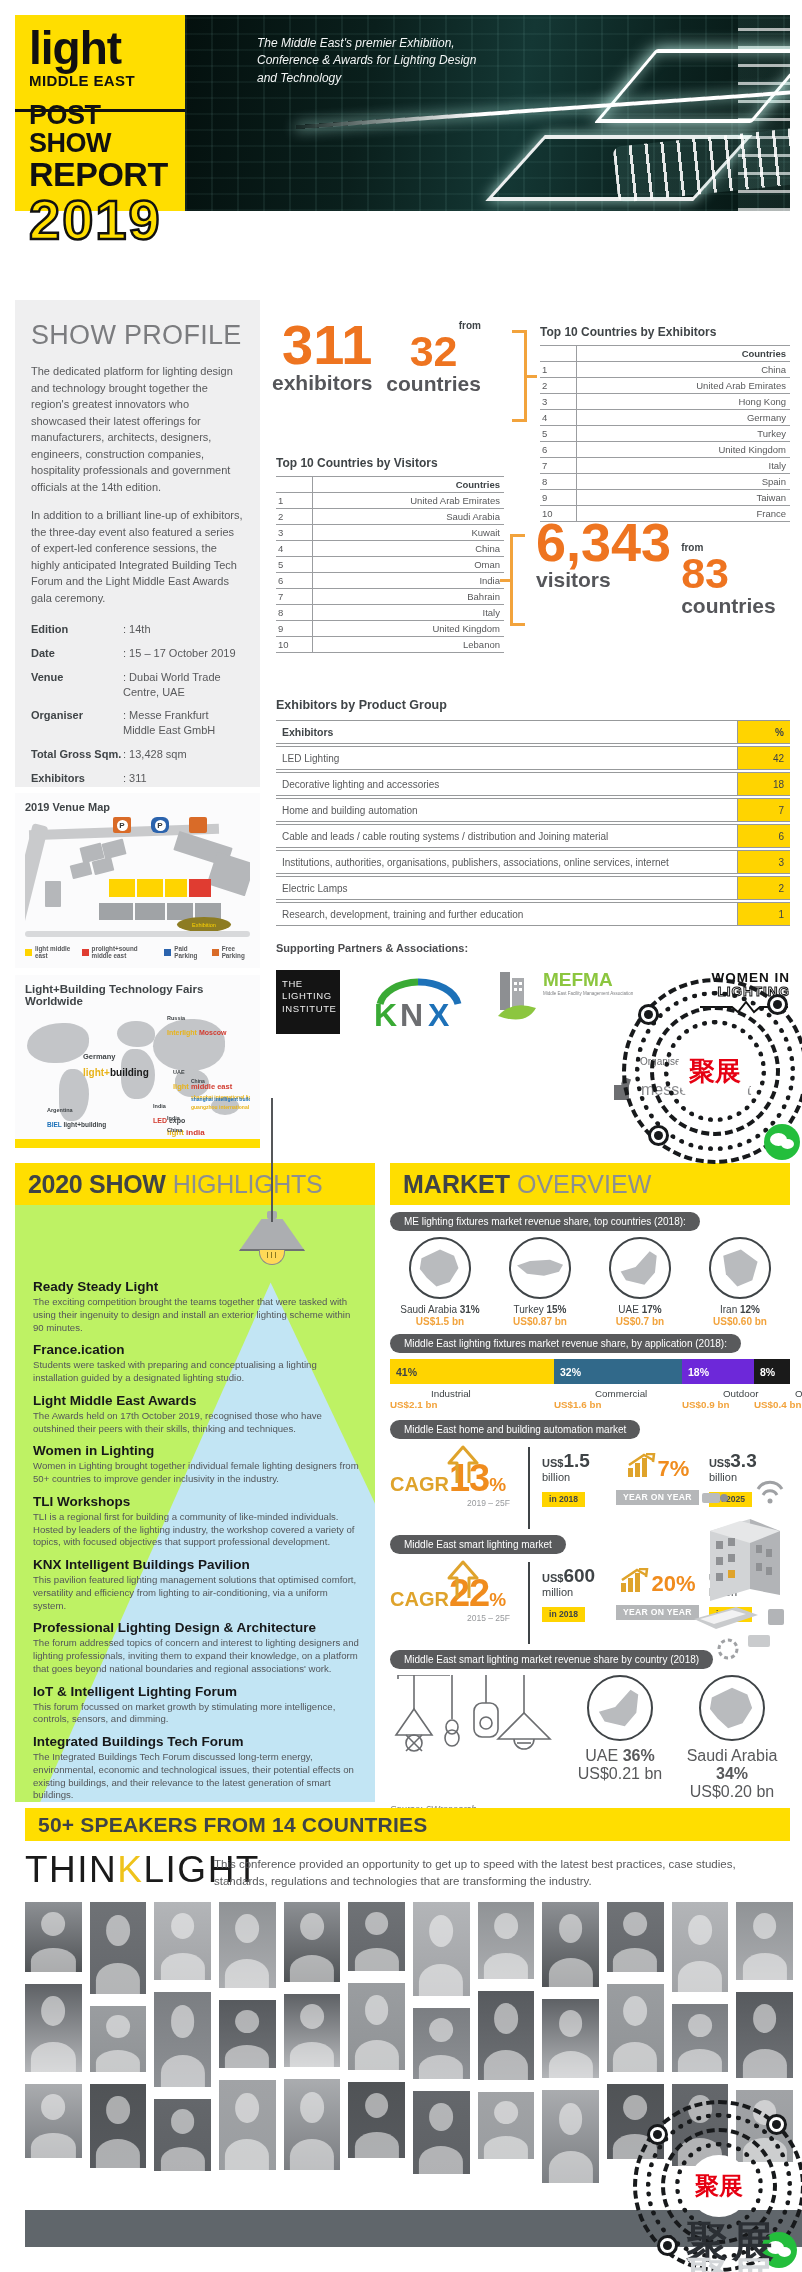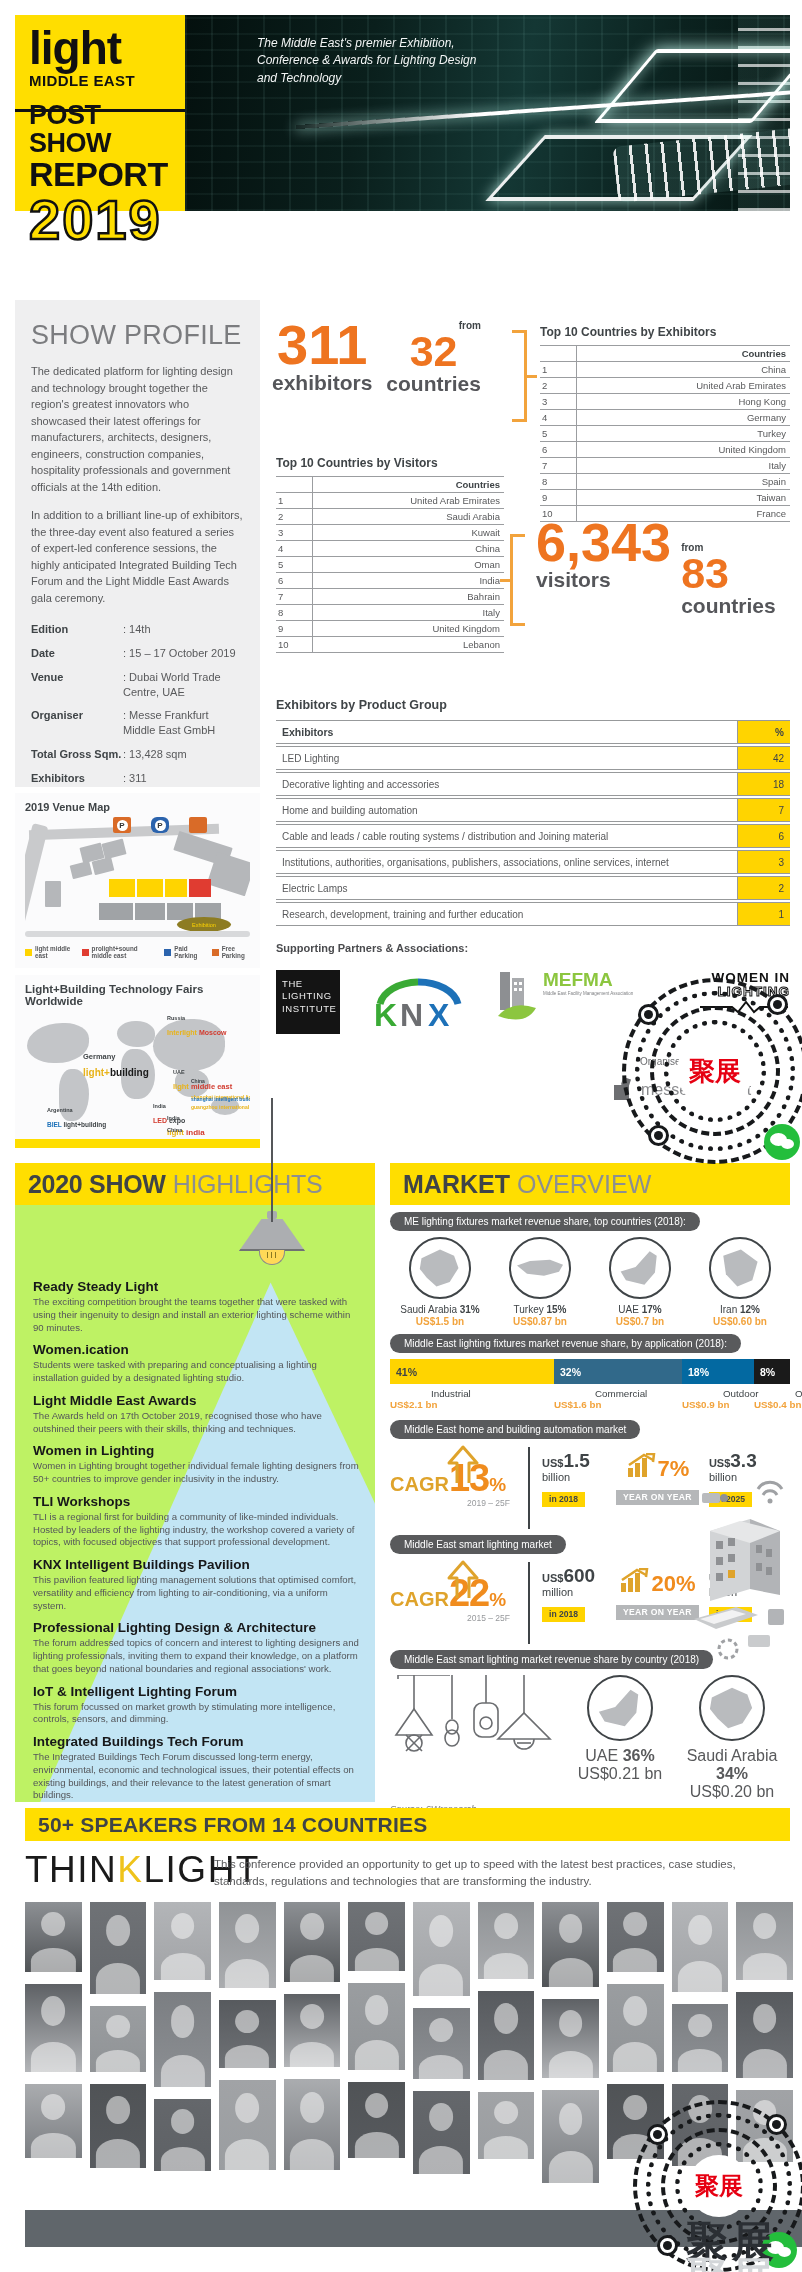--- a/index.html
+++ b/index.html
@@ -342,21 +342,21 @@
           <div class="wlab" style="left: 142px; top: 104px;"><span class="cty" style="font-size: 5.5px;">India</span><span class="fr" style="color: rgb(232, 179, 26); font-size: 8px;">light</span><span class="fr" style="color: rgb(210, 59, 47); font-size: 8px;"> india</span></div>
           <div class="wlab" style="left: 142px; top: 116px;">
             <span class="cty" style="font-size: 5.5px;">China</span>
           </div>
         </div>
     </div>
     <div class="fairs-strip"></div>
   </div>
 
   <div class="stat-ex">
-    <div style="text-align:center;">
+    <div style="text-align:right;">
       <div class="bignum" style="font-size:56px;">311</div>
       <div class="statlbl" style="font-size:21px;">exhibitors</div>
     </div>
     <div style="text-align:center;">
       <div class="fromlbl">from</div>
       <div class="bignum" style="font-size:43px;">32</div>
       <div class="statlbl" style="font-size:21px;">countries</div>
     </div>
   </div>
   <div class="brk brk-r"></div>
@@ -582,21 +582,21 @@
       <div class="cap"></div>
         <div class="shade"></div>
         <div class="bulb"></div>
     </div>
     <div class="hl-items">
         <div class="hl-item">
           <h3>Ready Steady Light</h3>
           <p>The exciting competition brought the teams together that were tasked with using their ingenuity to design and install an exterior lighting scheme within 90 minutes.</p>
         </div>
         <div class="hl-item">
-          <h3>Women.ication</h3>
+          <h3>France.ication</h3>
           <p>Students were tasked with preparing and conceptualising a lighting installation guided by a designated lighting studio.</p>
         </div>
         <div class="hl-item">
           <h3>Light Middle East Awards</h3>
           <p>The Awards held on 17th October 2019, recognised those who have outshined their peers with their skills, thinking and techniques.</p>
         </div>
         <div class="hl-item">
           <h3>Women in Lighting</h3>
           <p>Women in Lighting brought together individual female lighting designers from 50+ countries to improve gender inclusivity in the industry.</p>
         </div>
@@ -657,21 +657,21 @@
           </div>
           <div class="nm"><span>Iran </span><b>12%</b></div>
           <div class="val">US$0.60 bn</div>
         </div>
       </div>
 
     <div class="pill">Middle East lighting fixtures market revenue share, by application (2018):</div>
     <div class="appbar">
         <div class="appseg" style="width: 41%; background: rgb(255, 212, 0); color: rgb(63, 68, 71);">41%</div>
         <div class="appseg" style="width: 32%; background: rgb(49, 105, 138); color: rgb(255, 255, 255);">32%</div>
-        <div class="appseg" style="width: 18%; background: #0369a1; color: rgb(255, 255, 255);">18%</div>
+        <div class="appseg" style="width: 18%; background: #6d28d9; color: rgb(255, 255, 255);">18%</div>
         <div class="appseg" style="width: 9%; background: rgb(26, 26, 26); color: rgb(255, 255, 255);">8%</div>
       </div>
     <div class="applabels">
         <div class="applab" style="width: 41%;">
           <div class="nm">Industrial</div>
           <div class="val">US$2.1 bn</div>
         </div>
         <div class="applab" style="width: 32%;">
           <div class="nm">Commercial</div>
           <div class="val">US$1.6 bn</div>

